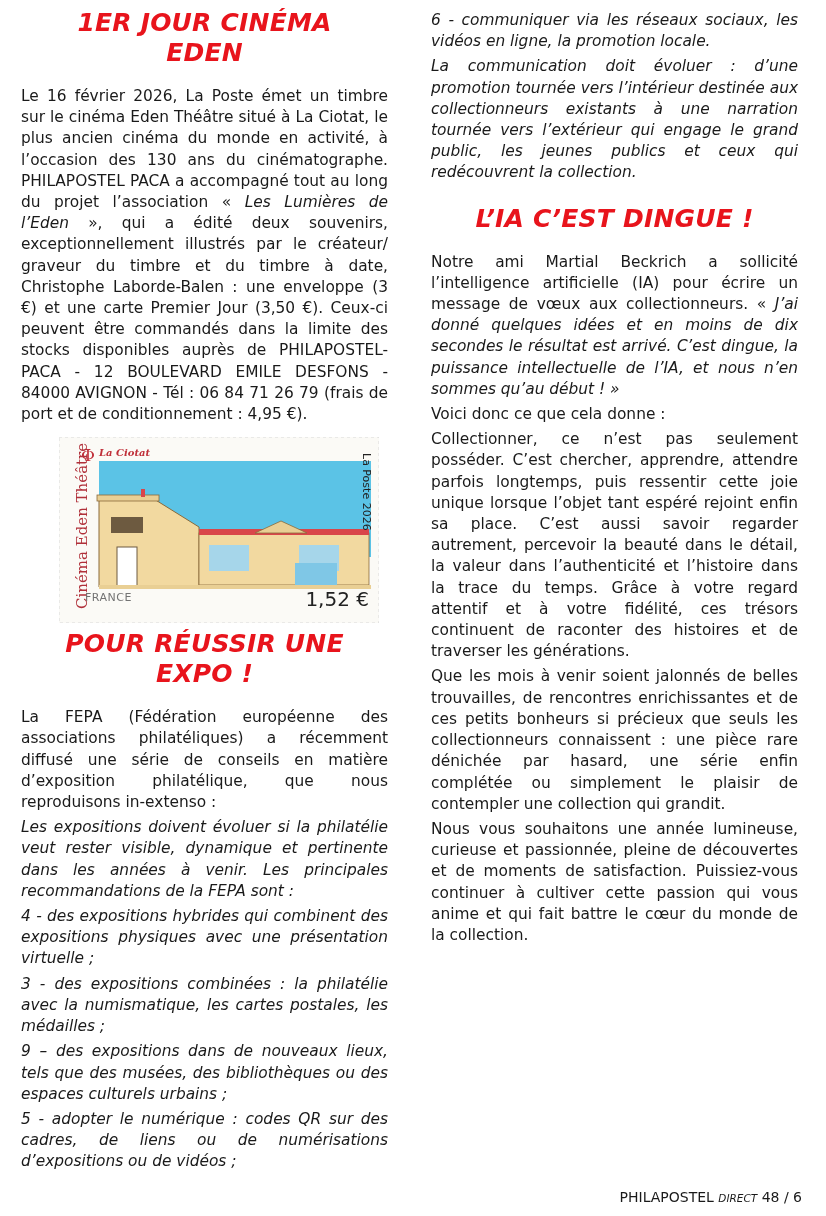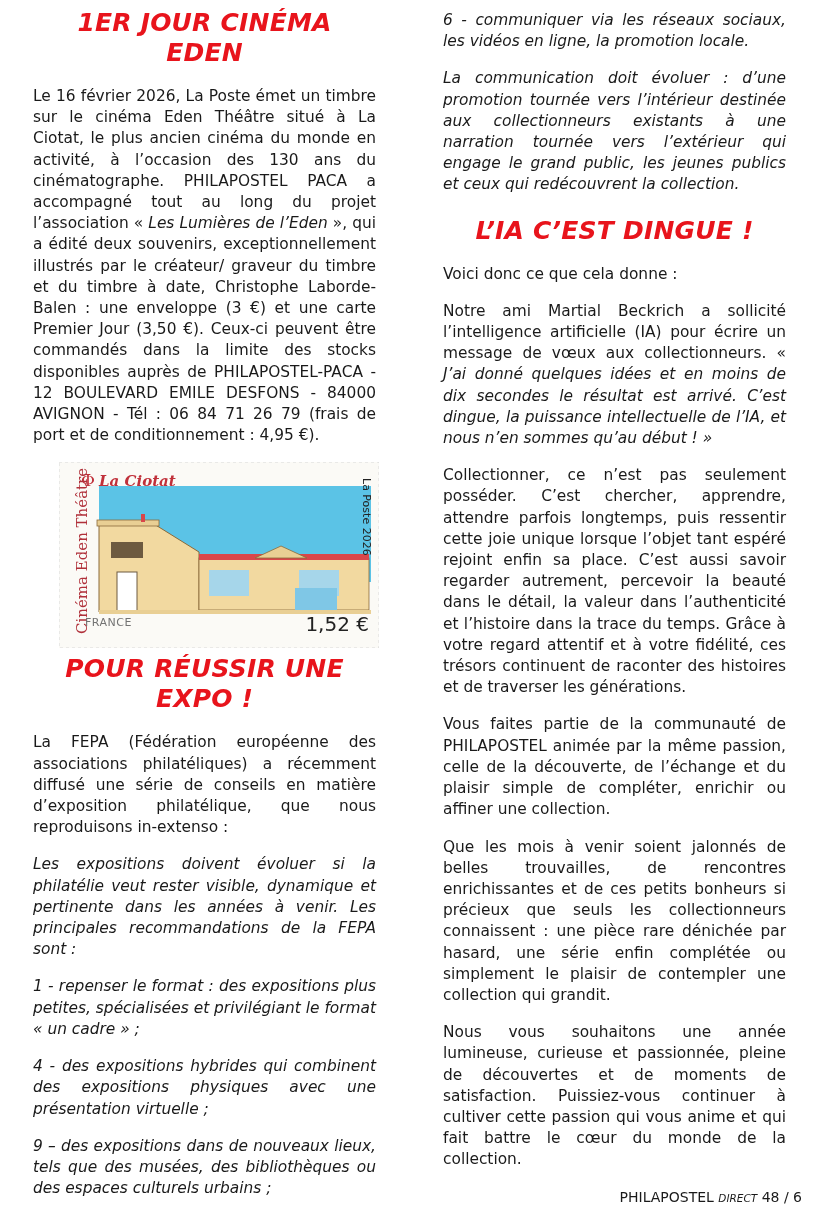--- a/index.html
+++ b/index.html
@@ -3,31 +3,31 @@
 <meta charset="utf-8">
 <style>
   html, body { margin: 0; padding: 0; background: #ffffff; }
   body { width: 826px; height: 1216px; position: relative; overflow: hidden;
          font-family: "DejaVu Sans", "Liberation Sans", sans-serif; color: #1a1a1a; }
   .col { position: absolute; top: 0; width: 375px; }
   .col-left { left: 17px; }
   .col-right { left: 427px; }
   .heading { font-weight: bold; font-style: italic; color: #e8141c; text-align: center;
              font-size: 25px; letter-spacing: 0.2px; margin: 18px; line-height: 30px; }
-  p { margin: 16px; font-size: 15.4px; line-height: 21.2px; text-align: justify; }
+  p { margin: 4px; font-size: 15.4px; line-height: 21.2px; text-align: justify; }
   .it { font-style: italic; }
   .stamp-wrap { width: 320px; height: 186px; margin: 12px auto 6px 42px; position: relative; }
   .stamp { position: absolute; left: 0; top: 0; width: 320px; height: 186px;
            background: #fbfaf6; border-radius: 4px; }
   .stamp svg { position: absolute; left: 0; top: 0; }
   .stamp .vlabel { position: absolute; font-family: "DejaVu Serif", "Liberation Serif", serif;
            color: #b0303a; font-size: 15px; transform: rotate(-90deg); transform-origin: left top;
            left: 14px; top: 172px; white-space: nowrap; }
   .stamp .city { position: absolute; left: 40px; top: 10px; font-family: "DejaVu Serif", "Liberation Serif", serif;
-           font-style: italic; color: #c0303a; font-size: 15px; font-weight: bold; }
+           font-style: italic; color: #c0303a; font-size: 10px; font-weight: bold; }
   .stamp .phi { position: absolute; left: 22px; top: 8px; font-family: "DejaVu Serif", serif; color: #c0303a; font-size: 17px; }
   .stamp .year { position: absolute; right: 6px; top: 16px; font-size: 11px; color: #222;
            writing-mode: vertical-rl; }
   .stamp .country { position: absolute; left: 26px; top: 154px; font-size: 11px; color: #737373; letter-spacing: 0.5px; }
   .stamp .price { position: absolute; right: 10px; top: 150px; font-size: 20px; color: #222; }
   .footer { position: absolute; right: 24px; top: 1189px; font-size: 14px; color: #1a1a1a; }
   .footer .direct { font-style: italic; font-size: 10.5px; margin-top: 20px; }
 </style>
 </head>
 <body>
@@ -59,34 +59,33 @@
       <span class="vlabel">Cinéma Eden Théâtre</span>
       <span class="year">La Poste 2026</span>
       <span class="country">FRANCE</span>
       <span class="price">1,52 €</span>
     </div>
   </div>
 
   <h2 class="heading" style="margin-top:2px;">POUR RÉUSSIR UNE EXPO !</h2>
   <p style="margin-top:8px;">La FEPA (Fédération européenne des associations philatéliques) a récemment diffusé une série de conseils en matière d’exposition philatélique, que nous reproduisons in-extenso :</p>
   <p class="it">Les expositions doivent évoluer si la philatélie veut rester visible, dynamique et pertinente dans les années à venir. Les principales recommandations de la FEPA sont :</p>
-  <p class="it">1 - repenser le format : des expositions plus petites, spécialisées et privilégiant le format « un cadre » ;</p>
   <p class="it">4 - des expositions hybrides qui combinent des expositions physiques avec une présentation virtuelle ;</p>
+  <p class="it">3 - des expositions combinées : la philatélie avec la numismatique, les cartes postales, les médailles ;</p>
   <p class="it">9 – des expositions dans de nouveaux lieux, tels que des musées, des bibliothèques ou des espaces culturels urbains ;</p>
   <p class="it">5 - adopter le numérique : codes QR sur des cadres, de liens ou de numérisations d’expositions ou de vidéos ;</p>
 </div>
 
 <div class="col col-right">
   <p class="it" style="margin-top:10px;">6 - communiquer via les réseaux sociaux, les vidéos en ligne, la promotion locale.</p>
   <p class="it">La communication doit évoluer : d’une promotion tournée vers l’intérieur destinée aux collectionneurs existants à une narration tournée vers l’extérieur qui engage le grand public, les jeunes publics et ceux qui redécouvrent la collection.</p>
   <h2 class="heading" style="margin-top:20px;">L’IA C’EST DINGUE !</h2>
+  <p style="margin-top:9px;"><span>Notre ami Martial Beckrich a sollicité l’intelligence artificielle (IA) pour écrire un message de vœux aux collectionneurs. « </span><span class="it">J’ai donné quelques idées et en moins de dix secondes le résultat est arrivé. C’est dingue, la puissance intellectuelle de l’IA, et nous n’en sommes qu’au début !</span><span class="it"> »</span></p>
   <p>Voici donc ce que cela donne :</p>
-  <p style="margin-top:9px;"><span>Notre ami Martial Beckrich a sollicité l’intelligence artificielle (IA) pour écrire un message de vœux aux collectionneurs. « </span><span class="it">J’ai donné quelques idées et en moins de dix secondes le résultat est arrivé. C’est dingue, la puissance intellectuelle de l’IA, et nous n’en sommes qu’au début !</span><span class="it"> »</span></p>
   <p>Collectionner, ce n’est pas seulement posséder. C’est chercher, apprendre, attendre parfois longtemps, puis ressentir cette joie unique lorsque l’objet tant espéré rejoint enfin sa place. C’est aussi savoir regarder autrement, percevoir la beauté dans le détail, la valeur dans l’authenticité et l’histoire dans la trace du temps. Grâce à votre regard attentif et à votre fidélité, ces trésors continuent de raconter des histoires et de traverser les générations.</p>
-  <p>Vous faites partie de la communauté de PHILAPOSTEL animée par la même passion, celle de la découverte, de l’échange et du plaisir simple de compléter, enrichir ou affiner une collection.</p>
   <p>Que les mois à venir soient jalonnés de belles trouvailles, de rencontres enrichissantes et de ces petits bonheurs si précieux que seuls les collectionneurs connaissent : une pièce rare dénichée par hasard, une série enfin complétée ou simplement le plaisir de contempler une collection qui grandit.</p>
   <p>Nous vous souhaitons une année lumineuse, curieuse et passionnée, pleine de découvertes et de moments de satisfaction. Puissiez-vous continuer à cultiver cette passion qui vous anime et qui fait battre le cœur du monde de la collection.</p>
 </div>
 
 <div class="footer">
   <span>PHILAPOSTEL</span>
   <span class="direct">DIRECT</span>
   <span>48 / 6</span>
 </div>
 

